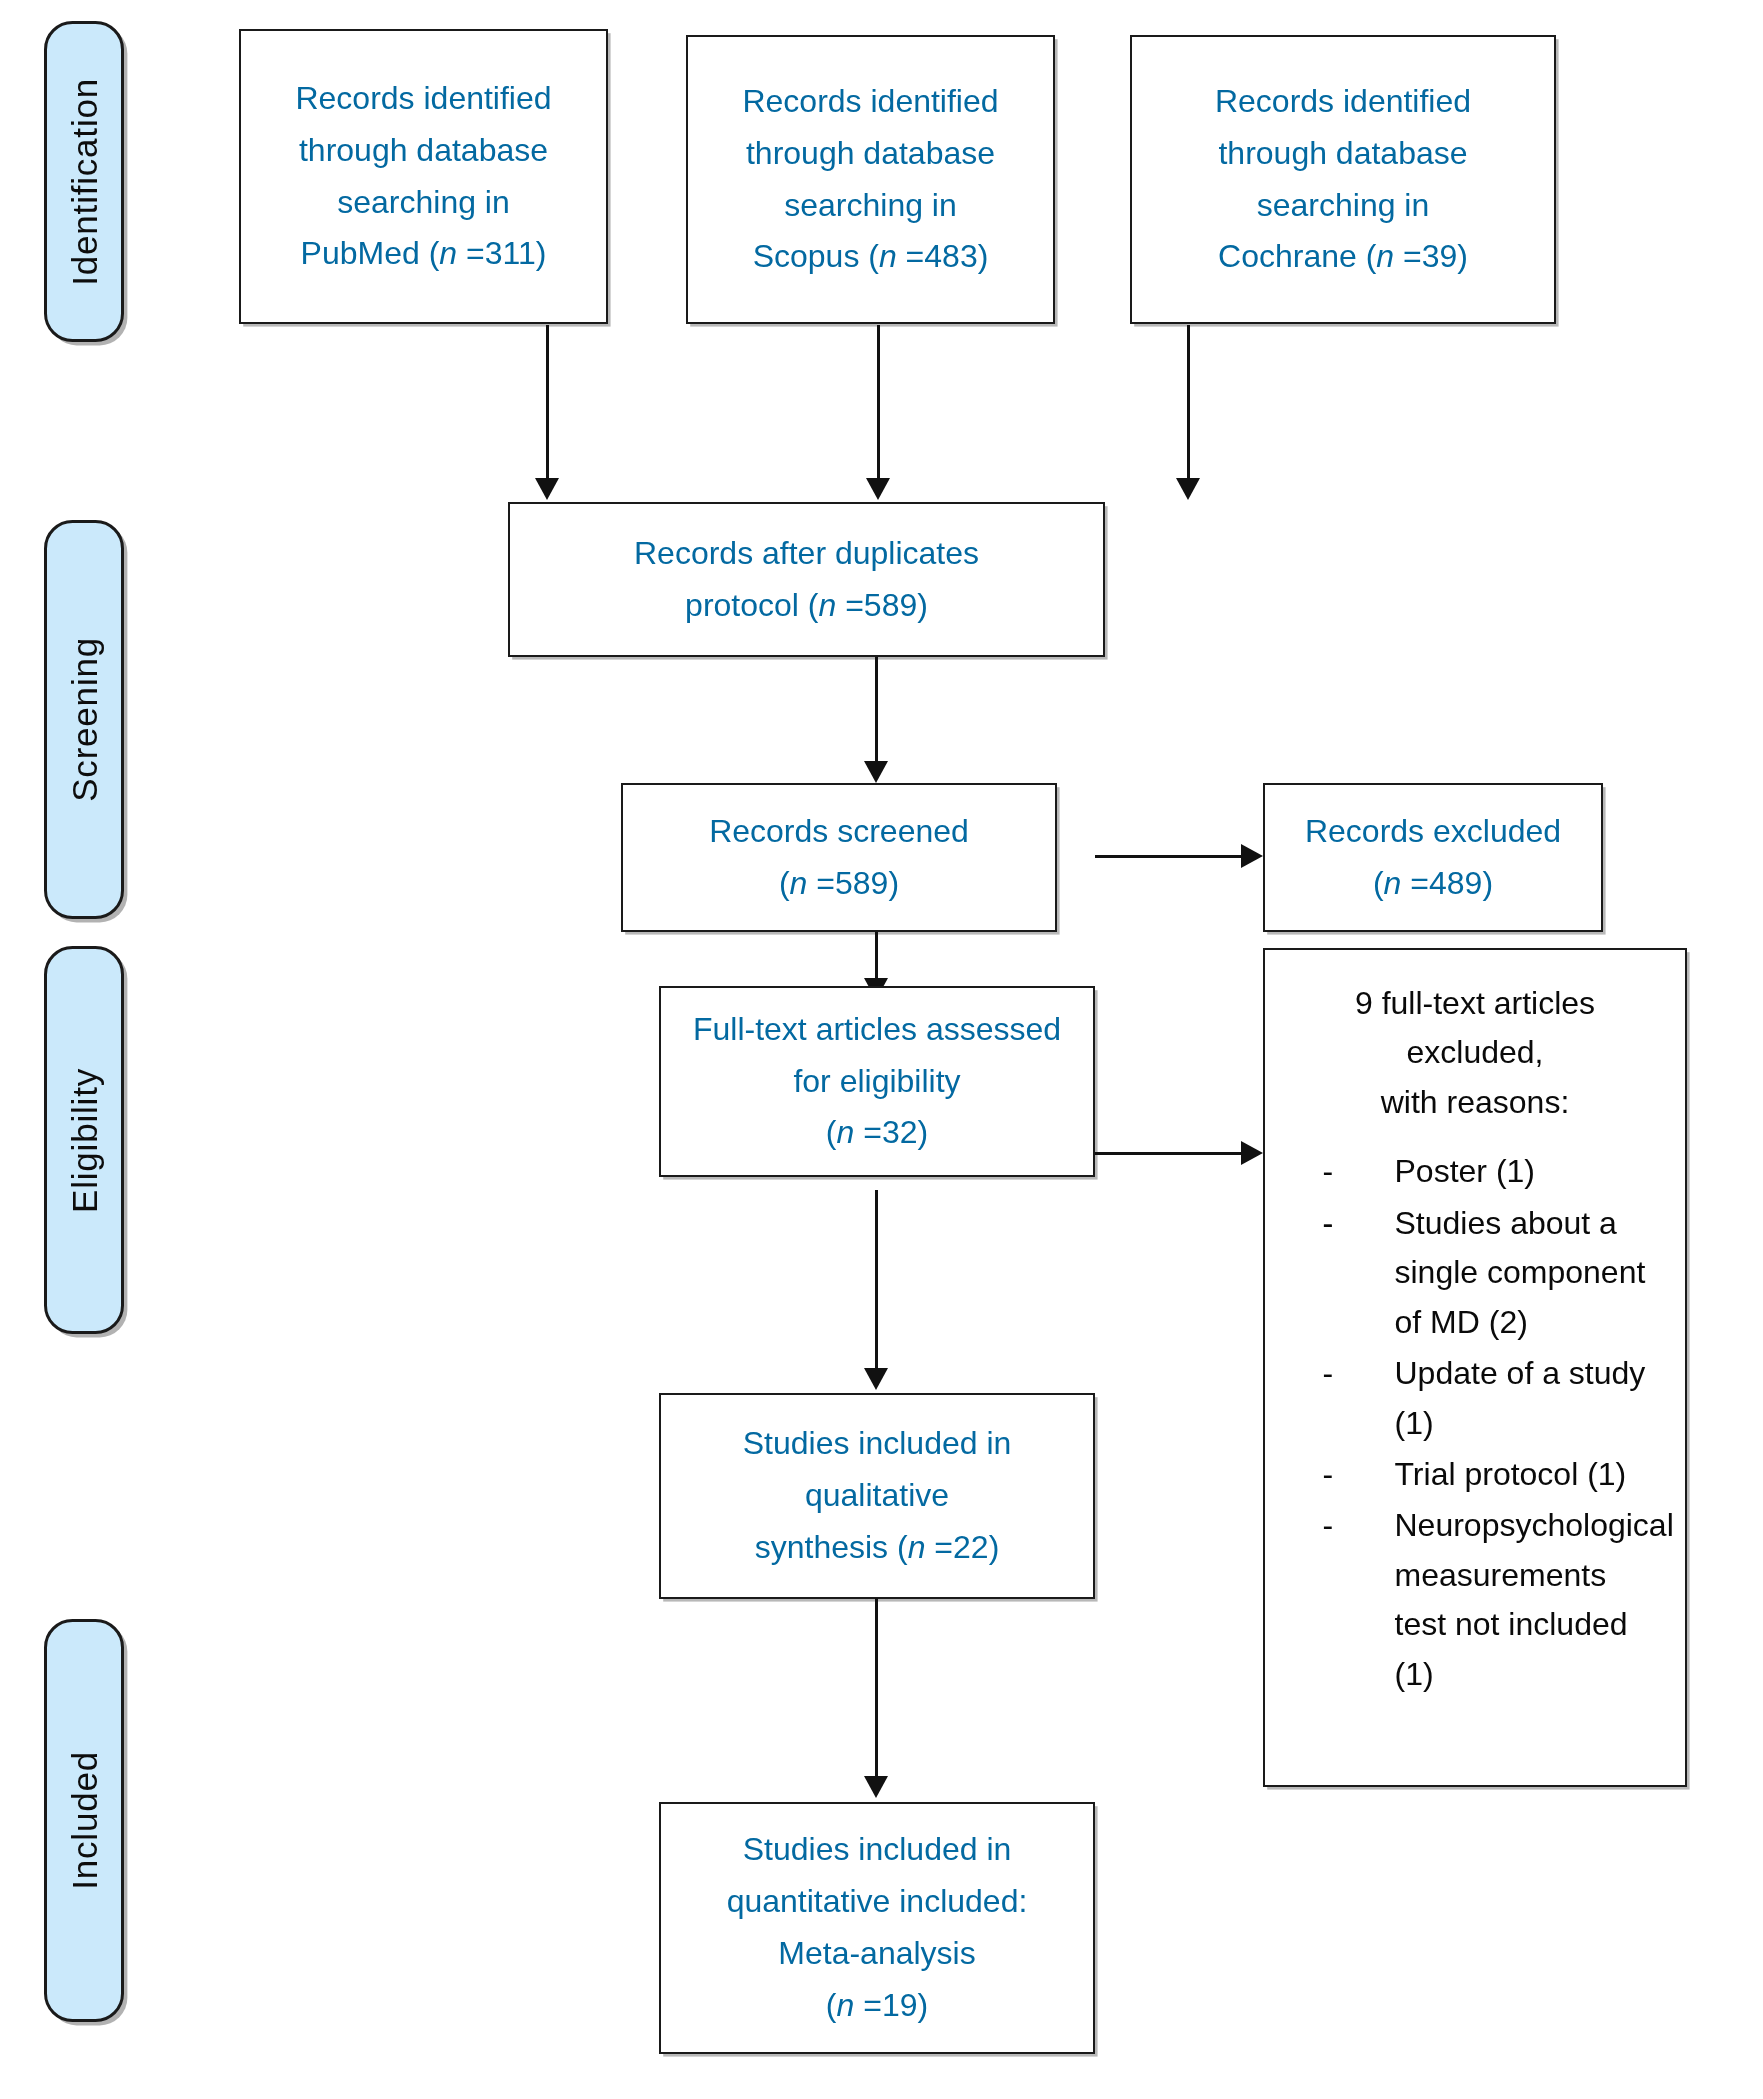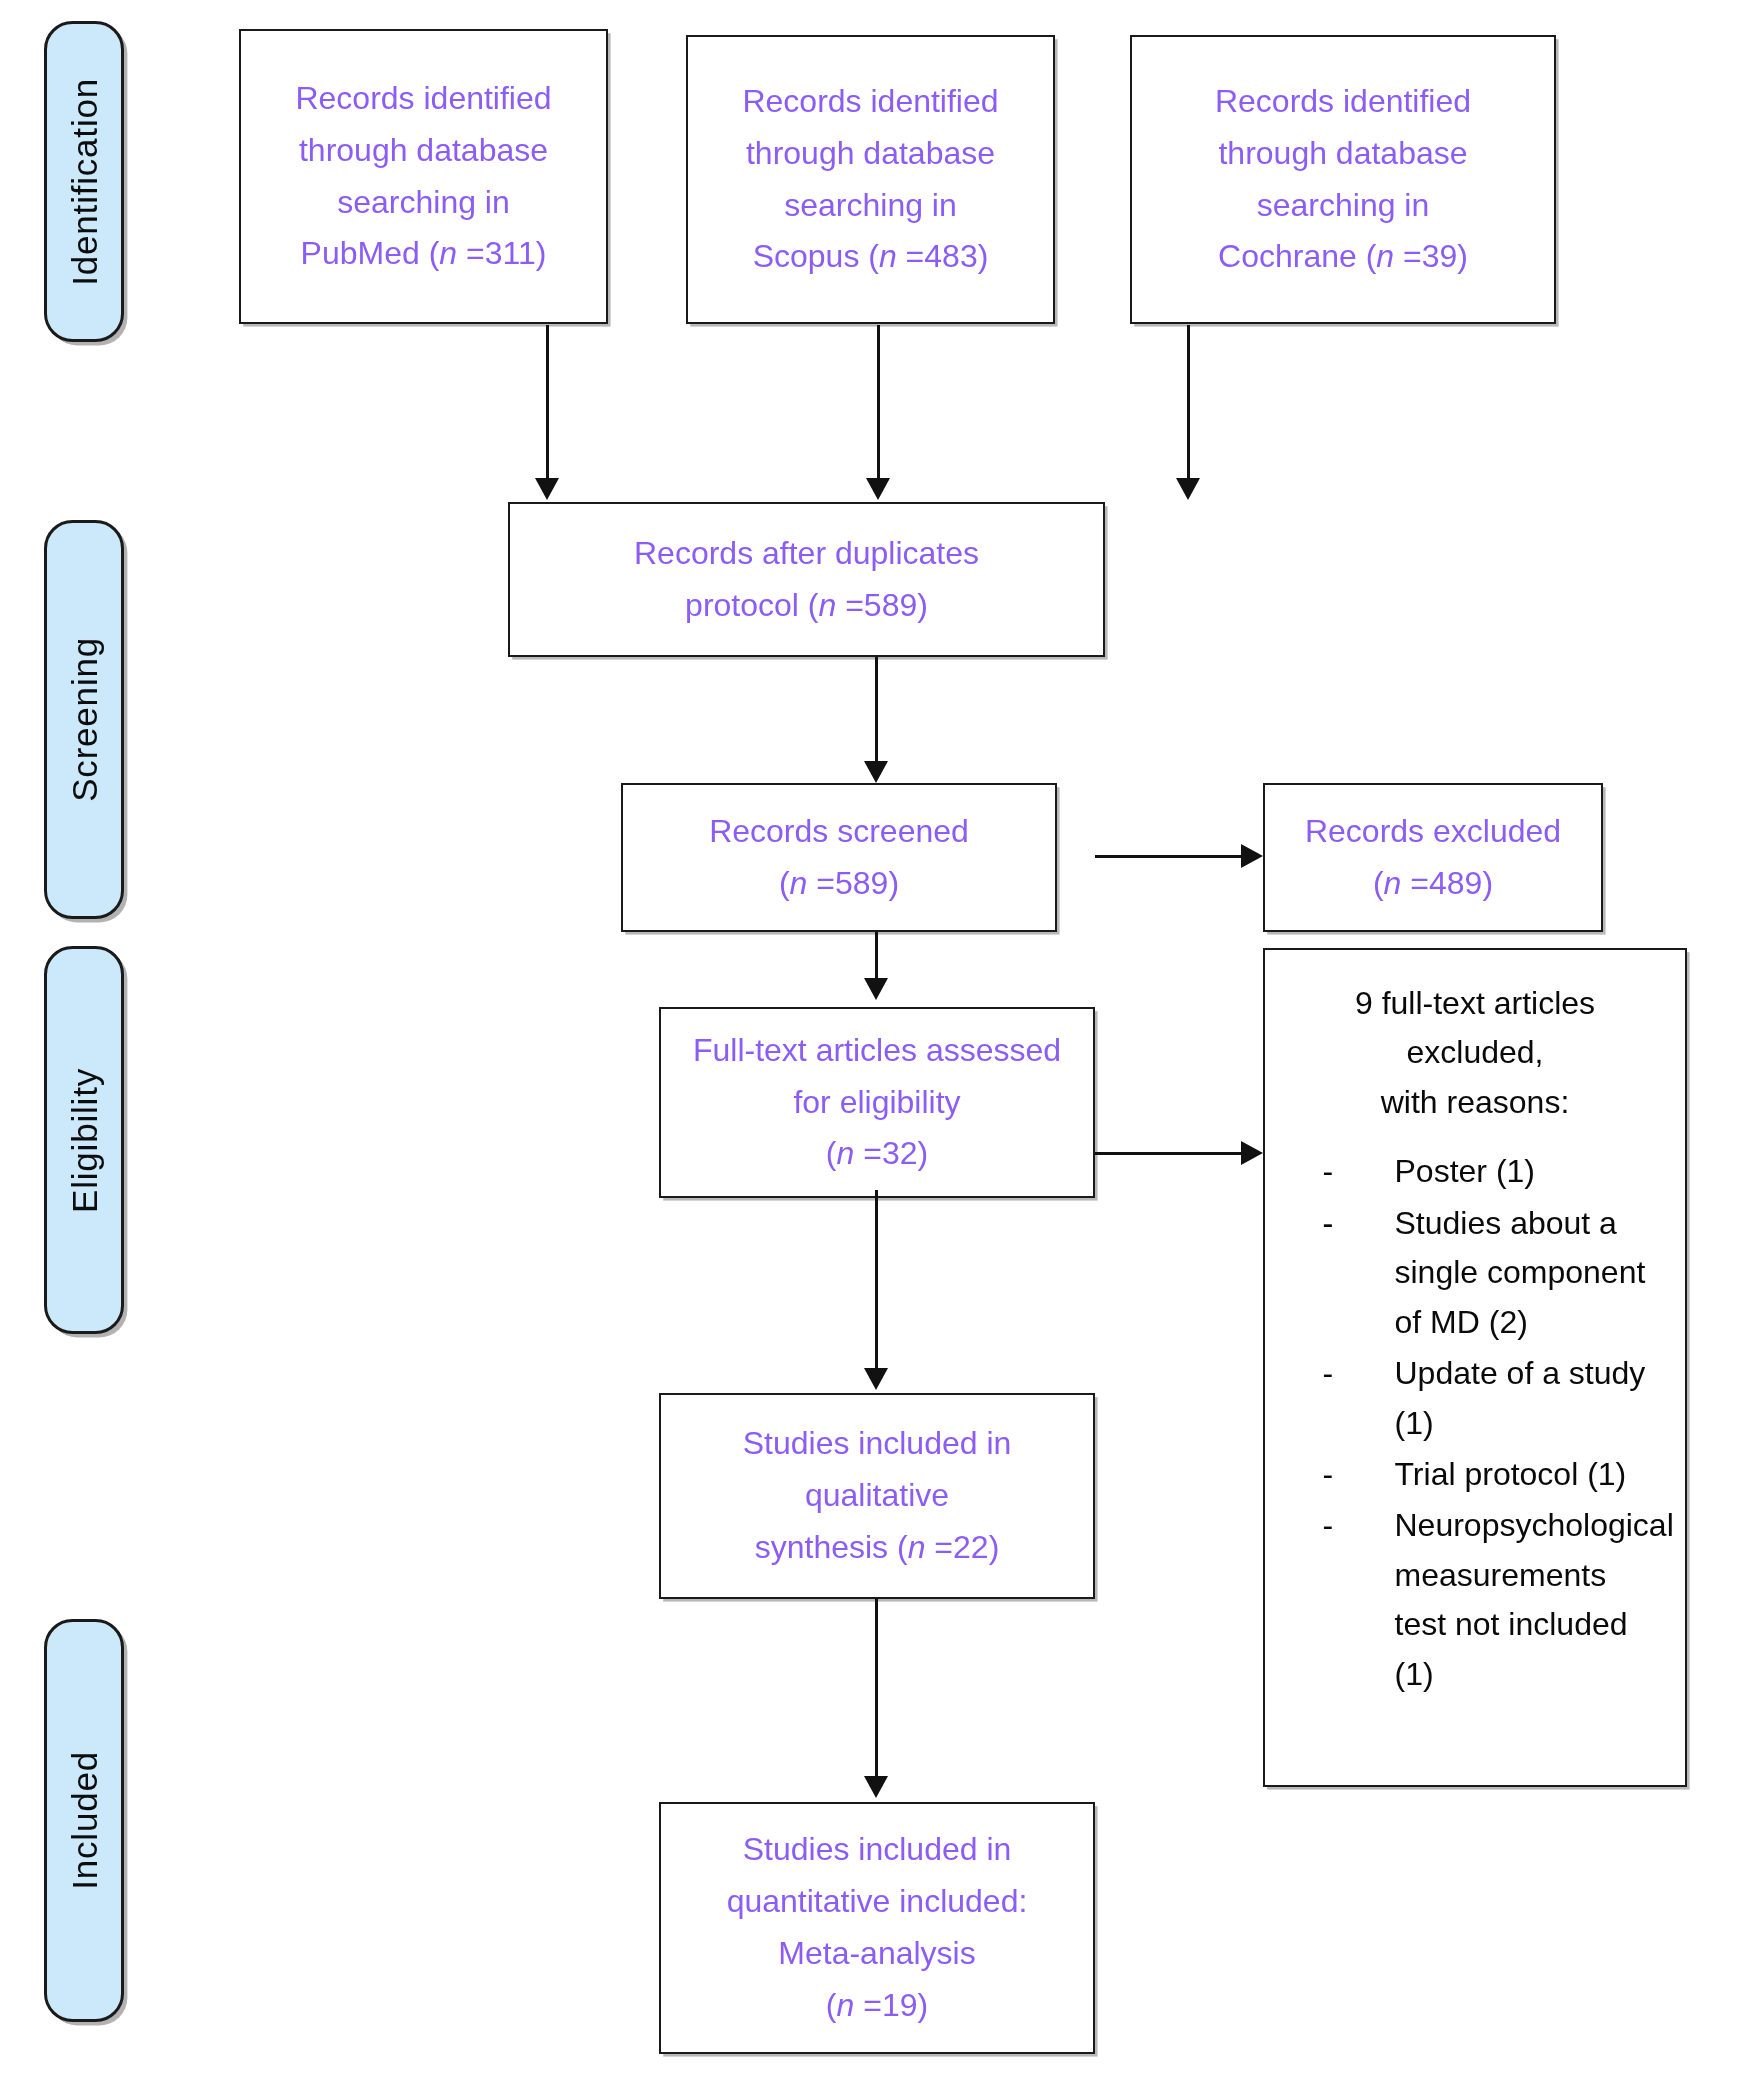--- a/index.html
+++ b/index.html
@@ -51,21 +51,21 @@
     box-shadow: 3.4px 3.4px 0 -0.8px rgba(0,0,0,0.28);
     display: flex;
     align-items: center;
     justify-content: center;
     padding: 8.4px 11.7px;
   }
   .box-text {
     text-align: center;
     font-size: 32px;
     line-height: 1.62;
-    color: #8b5cf6;
+    color: #0369a1;
   }
   .box-text .num { font-style: italic; }
 
   
   .box.excl {
     display: block;
     padding: 28.5px 18.5px 17px 18.5px;
   }
   .excl-head {
     text-align: center;
@@ -200,21 +200,21 @@
       <span>(</span><span class="num">n</span><span> =489)</span>
     </div>
   </div>
 
   <div class="hline" style="left:1095px; top:855px; width:148px;"></div>
   <div class="arrow-right" style="left:1241px; top:844px;"></div>
 
   <div class="vline" style="left:875px; top:932px; height:50px;"></div>
   <div class="arrow-down" style="left:864px; top:978px;"></div>
 
-  <div class="box" style="left:659px; top:1007px; width:436px; height:191px;">
+  <div class="box" style="left:659px; top:986px; width:436px; height:191px;">
     <div class="box-text">
       <span>Full-text articles assessed</span><br>
       <span>for eligibility</span><br>
       <span>(</span><span class="num">n</span><span> =32)</span>
     </div>
   </div>
 
   <div class="box excl" style="left:1263px; top:948px; width:424px; height:839px;">
     <div class="excl-head">
       <span>9 full-text articles excluded,</span><br>

